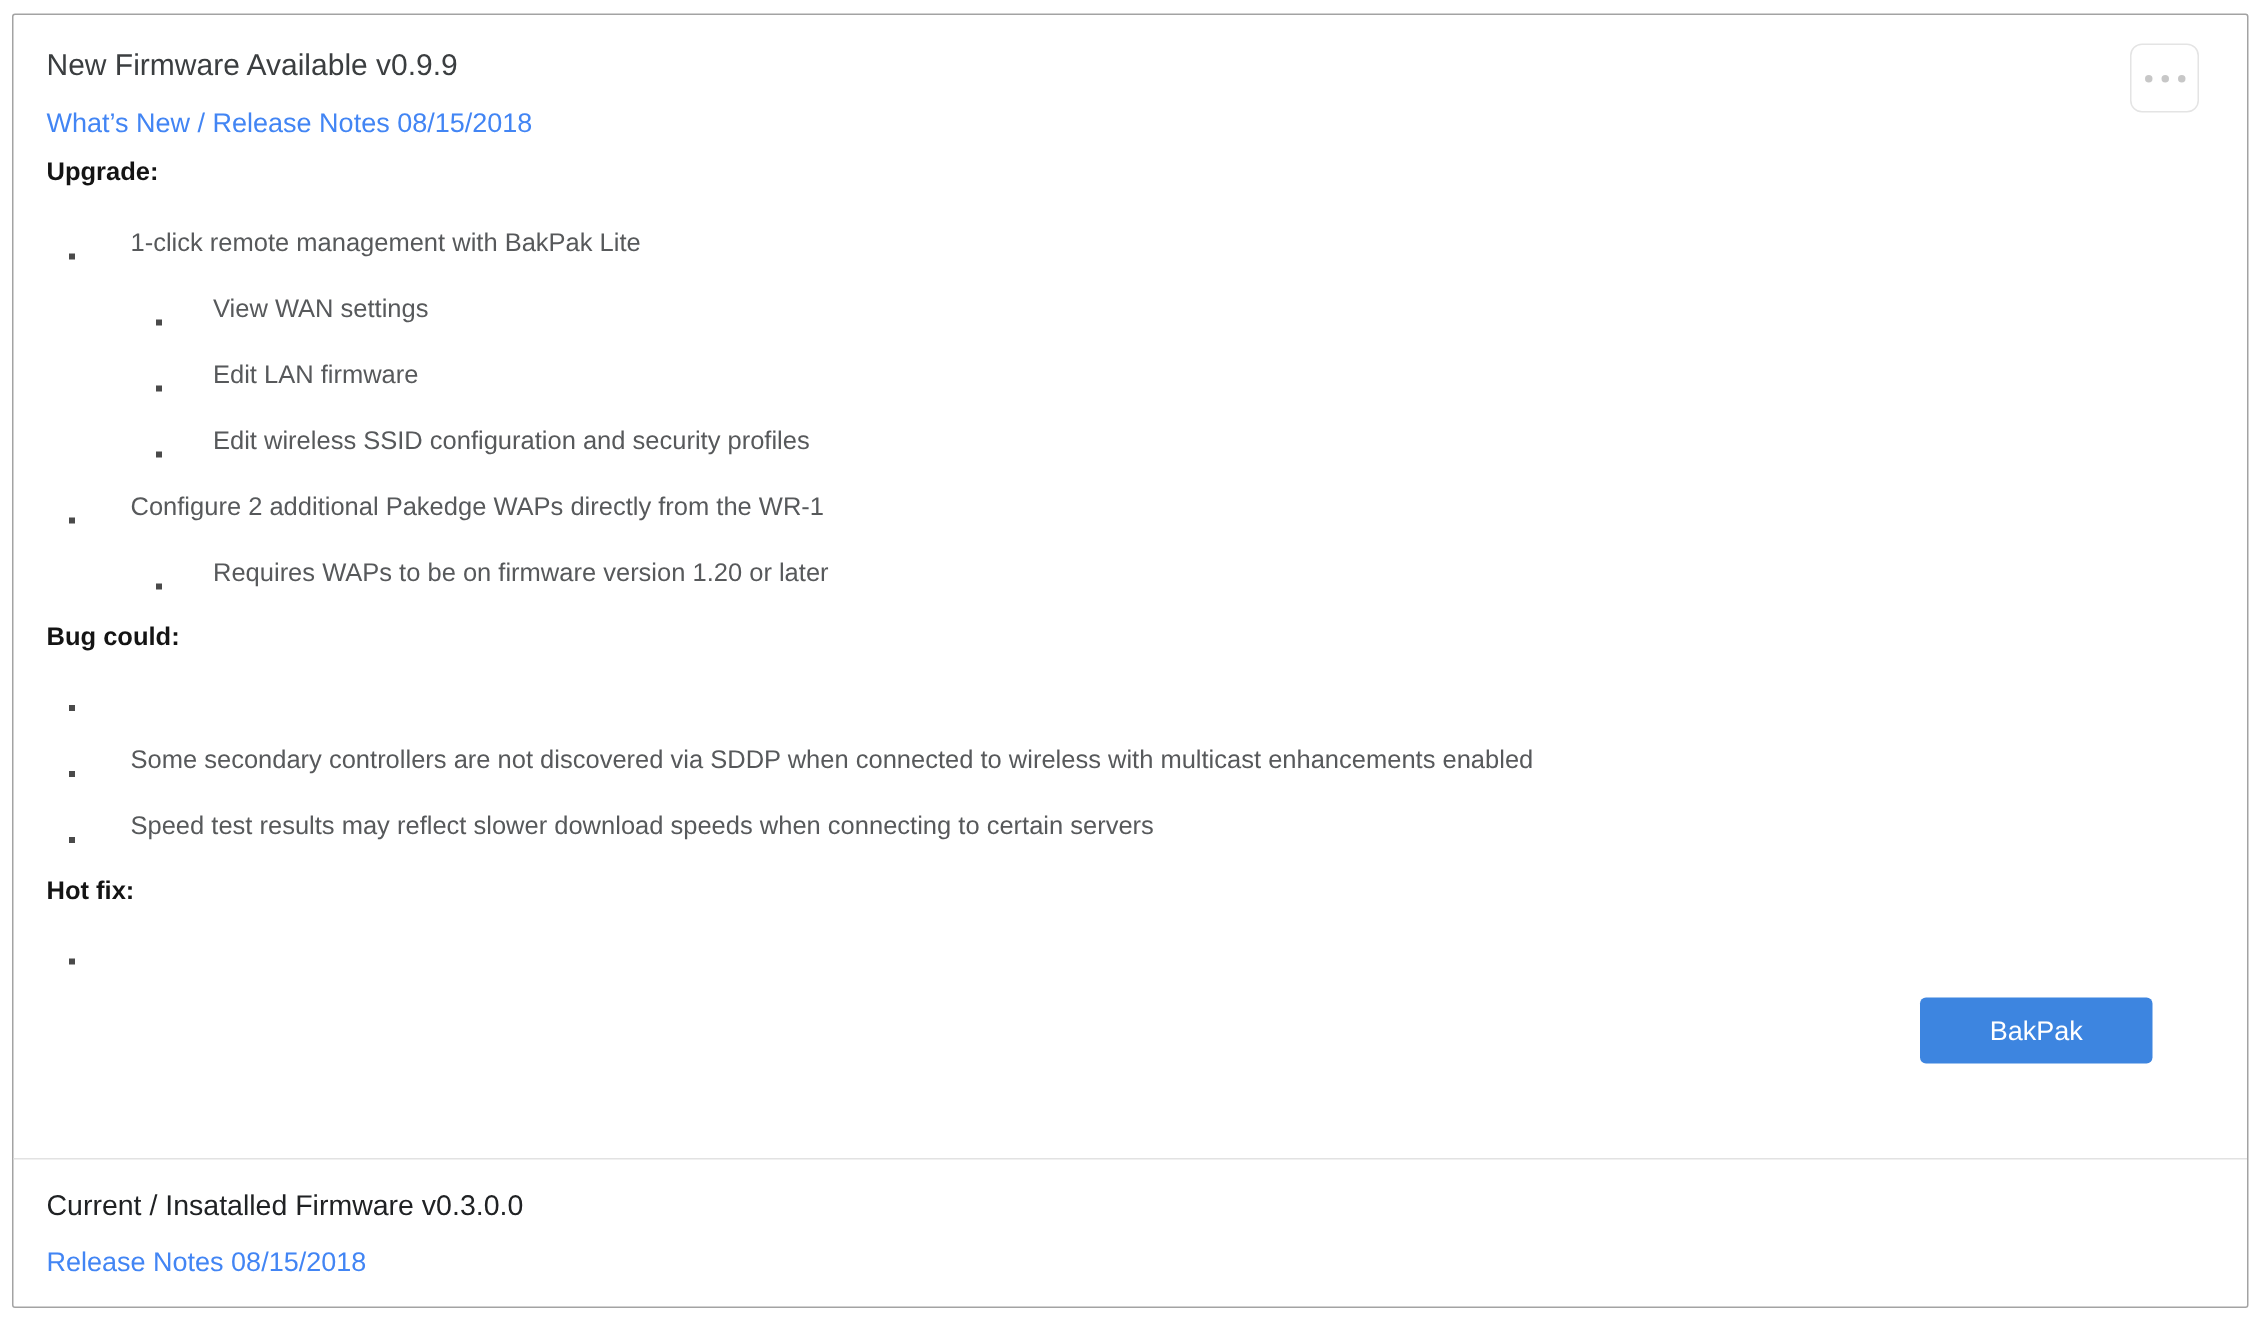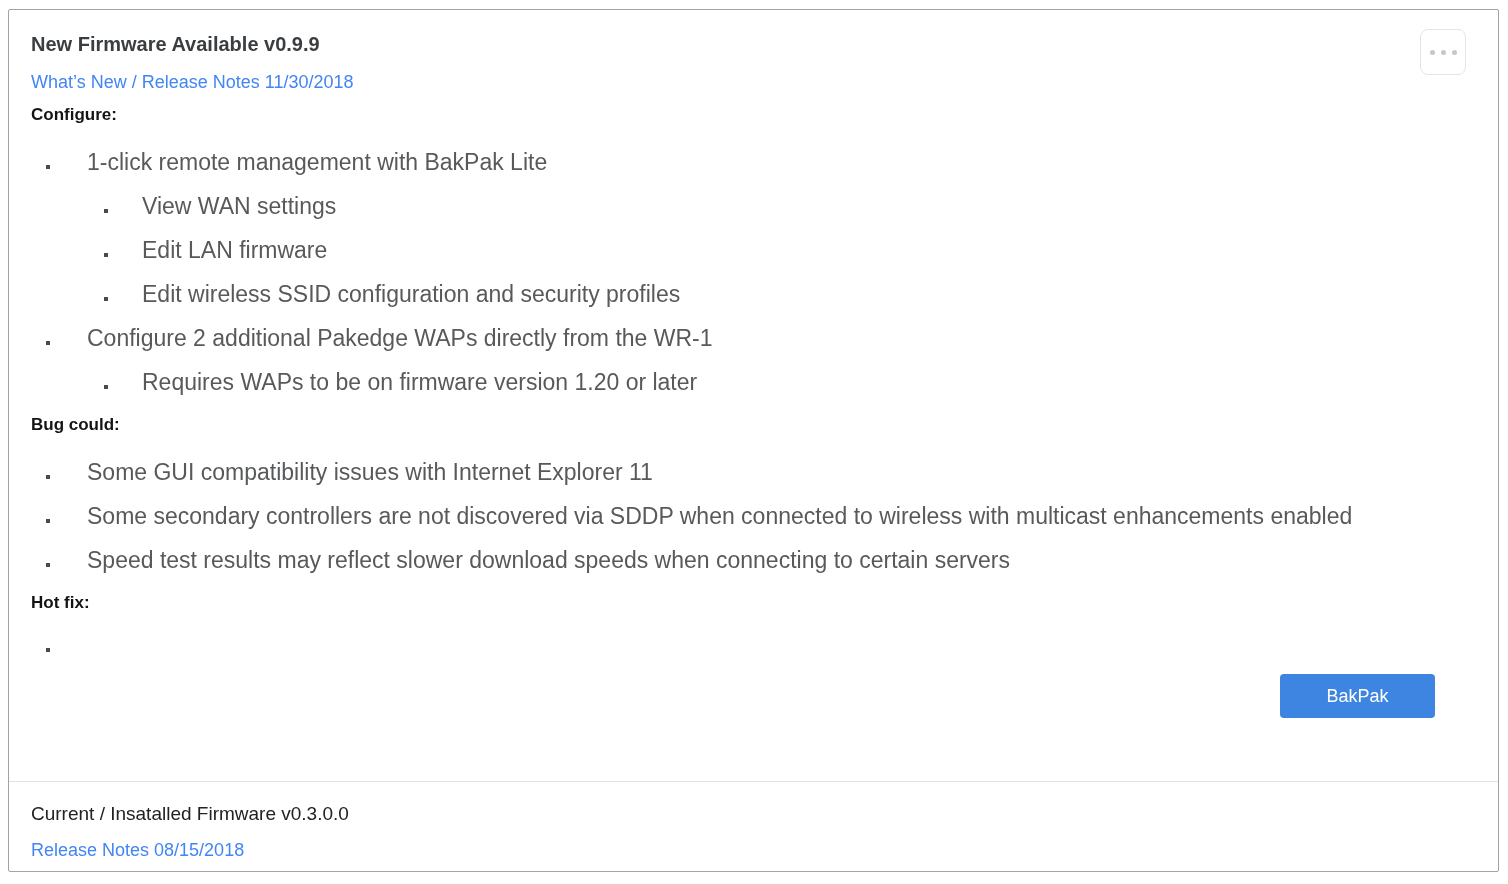--- a/index.html
+++ b/index.html
@@ -11,29 +11,29 @@
   *{box-sizing:border-box; margin:0; padding:0;}
   html,body{width:1508px; height:884px; background:#ffffff; overflow:hidden;
     font-family:"Liberation Sans","DejaVu Sans",sans-serif;}
   .card{position:absolute; left:8px; top:9px; width:1491px; height:863px;
     background:#ffffff; border:1px solid var(--card-border); border-radius:2px;}
   .card-top{padding:22px 30px 0 22px; position:relative;}
   .menu-btn{position:absolute; top:19px; right:32px; width:46px; height:46px;
     background:#ffffff; border:1px solid var(--menu-border); border-radius:8px;
     display:flex; align-items:center; justify-content:center; gap:6px; cursor:pointer;}
   .menu-btn i{width:5px; height:5px; border-radius:50%; background:var(--menu-dots); display:block;}
-  h1.card-title{font-size:20px; line-height:24px; font-weight:700; color:var(--title-text);
+  h1.card-title{font-size:20px; line-height:24px; font-weight:400; color:var(--title-text);
     margin:0 0 15px;}
   a.note-link{display:inline-block; font-size:18px; line-height:22px; color:var(--link);
     text-decoration:none; cursor:pointer; margin-bottom:8px;}
   h2.sec-heading{font-size:17px; line-height:20px; font-weight:700; color:var(--heading-text);
     margin:4px 0 26px;}
   ul.blist{list-style:none; margin:0; padding:0;}
-  li.bitem{display:flex; align-items:center; line-height:22px; margin-bottom:22px;
-    font-size:23px; color:var(--body-text);}
+  li.bitem{display:flex; align-items:flex-end; line-height:22px; margin-bottom:22px;
+    font-size:17px; color:var(--body-text);}
   li.bitem .sq{flex:none; width:4px; height:4px; background:var(--bullet); margin:9px 0 0 15px;}
   li.bitem .btext{margin-left:37px;}
   li.bitem.sub .sq{margin-left:73px;}
   li.bitem.sub .btext{margin-left:34px;}
   .upgrade-row{text-align:right; padding-right:33px; margin-top:5px;}
   .upgrade-btn{display:inline-block; min-width:155px; height:44px; padding:0 28px;
     background:var(--button-bg); color:var(--button-text); font-size:18px;
     font-family:inherit; border:none; border-radius:4px; cursor:pointer;}
   hr.card-divider{border:0; border-top:1px solid var(--divider); margin:63px 0 0;}
   .card-bottom{padding:20px 30px 0 22px;}
@@ -49,23 +49,23 @@
       <i></i>
         <i></i>
         <i></i>
     </span>
   </button>
 
   <div class="card-top">
 
     <h1 class="card-title">New Firmware Available v0.9.9</h1>
 
-    <a class="note-link" href="#">What’s New / Release Notes 11/30/2018</a>
+    <a class="note-link" href="#">What’s New / Release Notes 08/15/2018</a>
 
-    <h2 class="sec-heading">Configure:</h2>
+    <h2 class="sec-heading">Upgrade:</h2>
 
     <ul class="blist">
       <li class="bitem">
         <span class="sq"></span>
         <span class="btext">1-click remote management with BakPak Lite</span>
       </li>
       <li class="bitem sub">
         <span class="sq"></span>
         <span class="btext">View WAN settings</span>
       </li>
@@ -85,21 +85,20 @@
         <span class="sq"></span>
         <span class="btext">Requires WAPs to be on firmware version 1.20 or later</span>
       </li>
     </ul>
 
     <h2 class="sec-heading">Bug could:</h2>
 
     <ul class="blist">
       <li class="bitem">
         <span class="sq"></span>
-        <span class="btext">Some GUI compatibility issues with Internet Explorer 11</span>
       </li>
       <li class="bitem">
         <span class="sq"></span>
         <span class="btext">Some secondary controllers are not discovered via SDDP when connected to wireless with multicast enhancements enabled</span>
       </li>
       <li class="bitem">
         <span class="sq"></span>
         <span class="btext">Speed test results may reflect slower download speeds when connecting to certain servers</span>
       </li>
     </ul>

